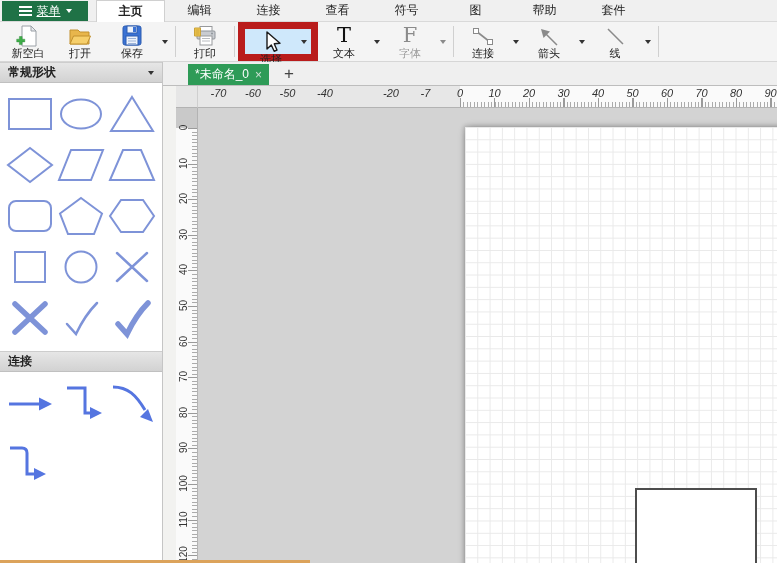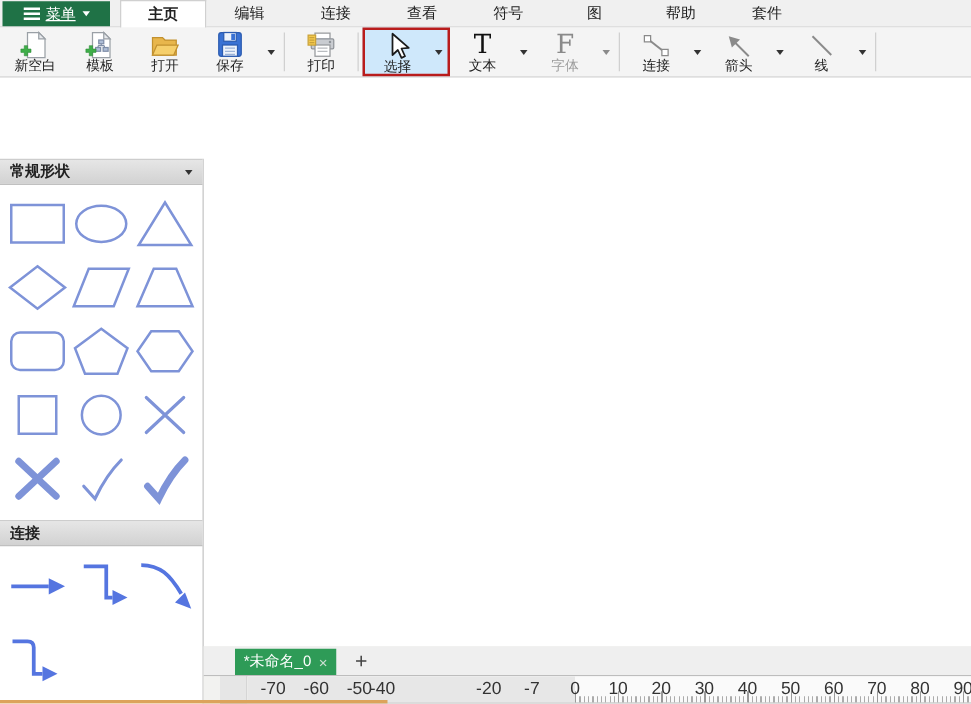--- a/index.html
+++ b/index.html
@@ -20,25 +20,25 @@
   
   .toolbar { height:40px; background:#f4f4f4; border-bottom:1px solid #d6d6d6; display:flex; align-items:stretch; padding-left:2px; }
   .tb-btn { display:flex; flex-direction:column; align-items:center; justify-content:flex-start; padding:2px 6px 1px; min-width:52px; cursor:pointer; }
   .tb-btn .tb-icon { height:23px; display:flex; align-items:center; justify-content:center; }
   .tb-btn .tb-label { font-size:11px; line-height:13px; color:#222; white-space:nowrap; }
   .tb-btn.disabled .tb-label { color:#9b9b9b; }
   .tb-group { display:flex; align-items:stretch; }
   .tb-dd { display:flex; align-items:center; padding:0 4px; cursor:pointer; }
   .dd-arrow { width:0; height:0; border-left:3.5px solid transparent; border-right:3.5px solid transparent; border-top:4.5px solid #333; display:inline-block; }
   .tb-sep { width:1px; background:#d0d0d0; margin:4px 3px; }
-  .tb-group.selected { background:#cfe8fb; border:2px solid #b91c1c; }
+  .tb-group.selected { background:#cfe8fb; border:7px solid #b91c1c; }
   .tb-group.selected .tb-btn { padding-top:1px; }
 
   
-  .bodyrow { display:flex; height:501px;align-items:flex-end; }
+  .bodyrow { display:flex; height:501px; }
 
   
   .sidebar { width:163px; background:#fff; border-right:1px solid #c5c5c5; display:flex; flex-direction:column; }
   .panel-header { height:21px; background:linear-gradient(#e6e6e6,#d2d2d2); border-top:1px solid #cdcdcd; border-bottom:1px solid #c0c0c0; font-weight:bold; font-size:12px; line-height:19px; padding:0 8px; display:flex; align-items:center; justify-content:space-between; cursor:pointer; }
   .shape-grid { display:grid; grid-template-columns:repeat(3,1fr); column-gap:2px; row-gap:9px; padding:10px 6px 12px 6px; }
   .shape-cell { display:flex; align-items:center; justify-content:center; cursor:pointer; }
   .shape-cell svg { display:block; }
 
   
   .workspace { flex:1; display:flex; flex-direction:column; background:#f2f2f0; }
@@ -50,21 +50,21 @@
   
   .hruler-row { height:22px; display:flex; }
   .corner-a { width:13px; background:#f2f2f0; }
   .corner-b { width:22px; background:#e6e6e6; border-right:1px solid #cfcfcf; border-bottom:1px solid #b3b3b3; }
   .hruler { flex:1; position:relative; background:#fafafa; border-bottom:1px solid #b3b3b3; overflow:hidden;
       background-image:
         repeating-linear-gradient(to right, #9a9a9a 0 1px, transparent 1px 34.5px),
         repeating-linear-gradient(to right, #ababab 0 1px, transparent 1px 3.45px);
       background-size:100% 9px,100% 5px; background-repeat:no-repeat; background-position:262px bottom,262.2px bottom; }
   .hruler .neg { position:absolute; left:0; top:0; bottom:0; width:262px; background:#e7e7e7; z-index:0; }
-  .hruler .rl { position:absolute; top:1px; transform:translateX(-50%); font-size:14px; color:#333; z-index:1; }
+  .hruler .rl { position:absolute; top:1px; transform:translateX(-50%); font-size:11px; color:#333; z-index:1;font-style:italic; }
 
   .canvas-row { flex:1; display:flex; }
   .vspacer { width:13px; background:#f2f2f0; }
   .vruler { width:22px; position:relative; background:#fafafa; border-right:1px solid #b3b3b3; overflow:hidden;
       background-image:
         repeating-linear-gradient(to bottom, #9a9a9a 0 1px, transparent 1px 35.6px),
         repeating-linear-gradient(to bottom, #ababab 0 1px, transparent 1px 3.56px);
       background-size:9px 100%,5px 100%; background-repeat:no-repeat; background-position:right 20px,right 20.2px; }
   .vruler .neg { position:absolute; top:0; left:0; right:0; height:20px; background:#c9c9c9; }
   .vruler .rl { position:absolute; left:-3px; width:20px; text-align:center; transform:rotate(-90deg); font-size:10px; color:#333; }
@@ -119,38 +119,20 @@
           <path d="M7 2 h9 l5 5 v15 H7 z" fill="#fff" stroke="#9aa0a6"></path>
           <path d="M16 2 l5 5 h-5 z" fill="#e8eaed" stroke="#9aa0a6"></path>
           <g fill="#3fae49" stroke="#2c8a38" stroke-width="0.5">
             <path d="M6 15 h3 v3 h3 v3 h-3 v3 h-3 v-3 H3 v-3 h3 z" transform="translate(-1,-1) scale(0.9)"></path>
           </g>
         </svg>
       </span>
       <span class="tb-label">新空白</span>
     </div>
 
-    <div class="tb-btn">
-      <span class="tb-icon">
-        <svg width="26" height="24" viewBox="0 0 26 24">
-          <path d="M7 2 h9 l5 5 v15 H7 z" fill="#fff" stroke="#9aa0a6"></path>
-          <path d="M16 2 l5 5 h-5 z" fill="#e8eaed" stroke="#9aa0a6"></path>
-          <g stroke="#7f8ea8" fill="#aebdd6">
-            <rect x="12" y="8" width="4" height="3"></rect>
-            <rect x="9.5" y="14" width="4" height="3"></rect>
-            <rect x="15.5" y="14" width="4" height="3"></rect>
-            <path d="M14 11 v1.5 M11.5 12.5 h5 M11.5 12.5 v1.5 M16.5 12.5 v1.5" fill="none"></path>
-          </g>
-          <g fill="#3fae49" stroke="#2c8a38" stroke-width="0.5">
-            <path d="M6 15 h3 v3 h3 v3 h-3 v3 h-3 v-3 H3 v-3 h3 z" transform="translate(-1,-1) scale(0.9)"></path>
-          </g>
-        </svg>
-      </span>
-      <span class="tb-label">模板</span>
-    </div>
 
     <div class="tb-btn">
       <span class="tb-icon">
         <svg width="26" height="24" viewBox="0 0 26 24">
           <path d="M3 6 h8 l2 2 h9 v12 H3 z" fill="#e8b64c" stroke="#c2912f"></path>
           <path d="M3 20 l3.5 -8 h17 l-3.5 8 z" fill="#f6cf6b" stroke="#c2912f"></path>
         </svg>
       </span>
       <span class="tb-label">打开</span>
     </div>
@@ -408,21 +390,21 @@
       </div>
 
       <div class="hruler-row">
         <div class="corner-a"></div>
         <div class="corner-b"></div>
         <div class="hruler">
             <div class="neg"></div>
             <span class="rl" style="left: 20.5px;">-70</span>
             <span class="rl" style="left: 55px;">-60</span>
             <span class="rl" style="left: 89.5px;">-50</span>
-            <span class="rl" style="left: 108px;">-40</span>
+            <span class="rl" style="left: 127px;">-40</span>
             <span class="rl" style="left: 158.5px; margin-top: 40px;">-30</span>
             <span class="rl" style="left: 193px;">-20</span>
             <span class="rl" style="left: 227.5px;">-7</span>
             <span class="rl" style="left: 262px;">0</span>
             <span class="rl" style="left: 296.5px;">10</span>
             <span class="rl" style="left: 331px;">20</span>
             <span class="rl" style="left: 365.5px;">30</span>
             <span class="rl" style="left: 400px;">40</span>
             <span class="rl" style="left: 434.5px;">50</span>
             <span class="rl" style="left: 469px;">60</span>

